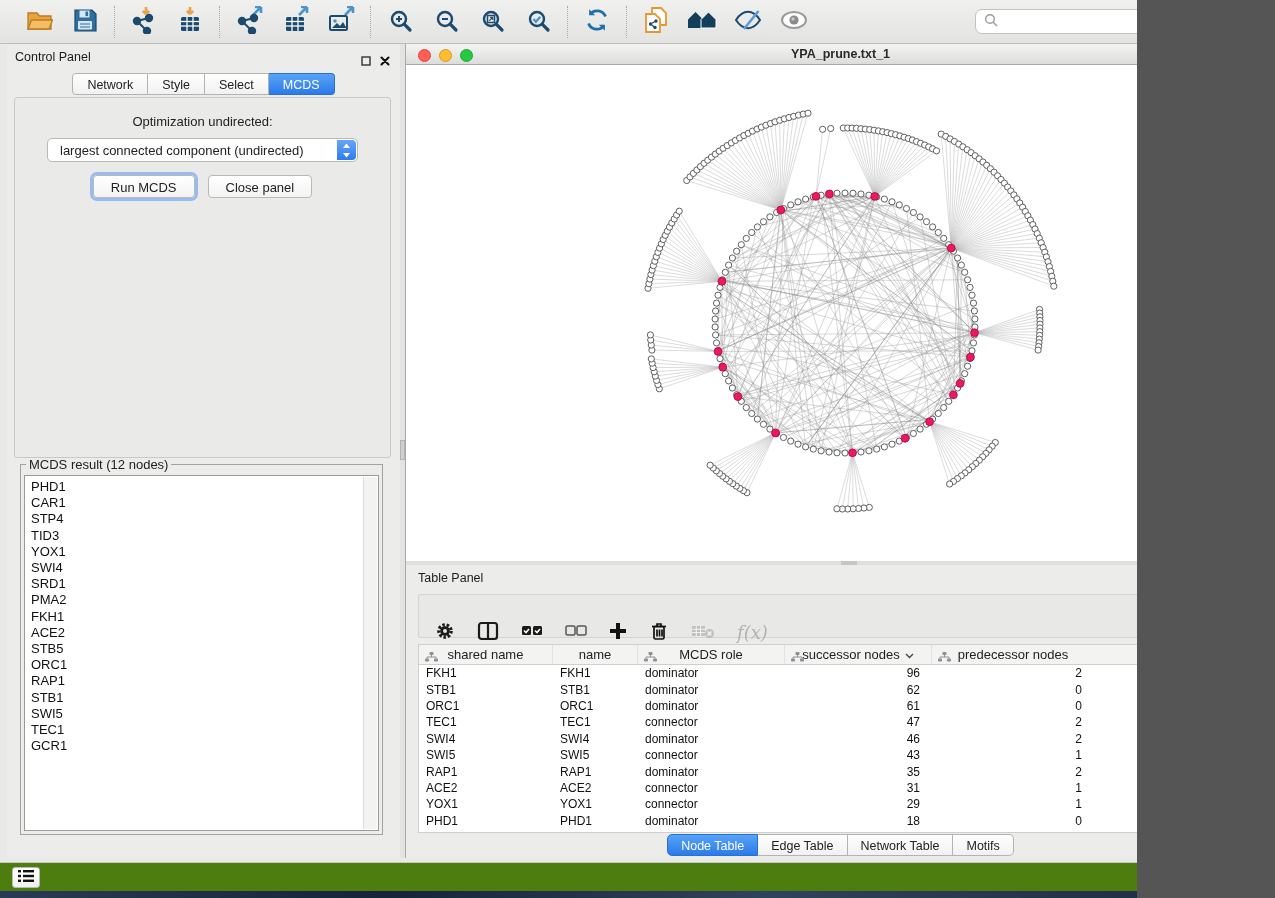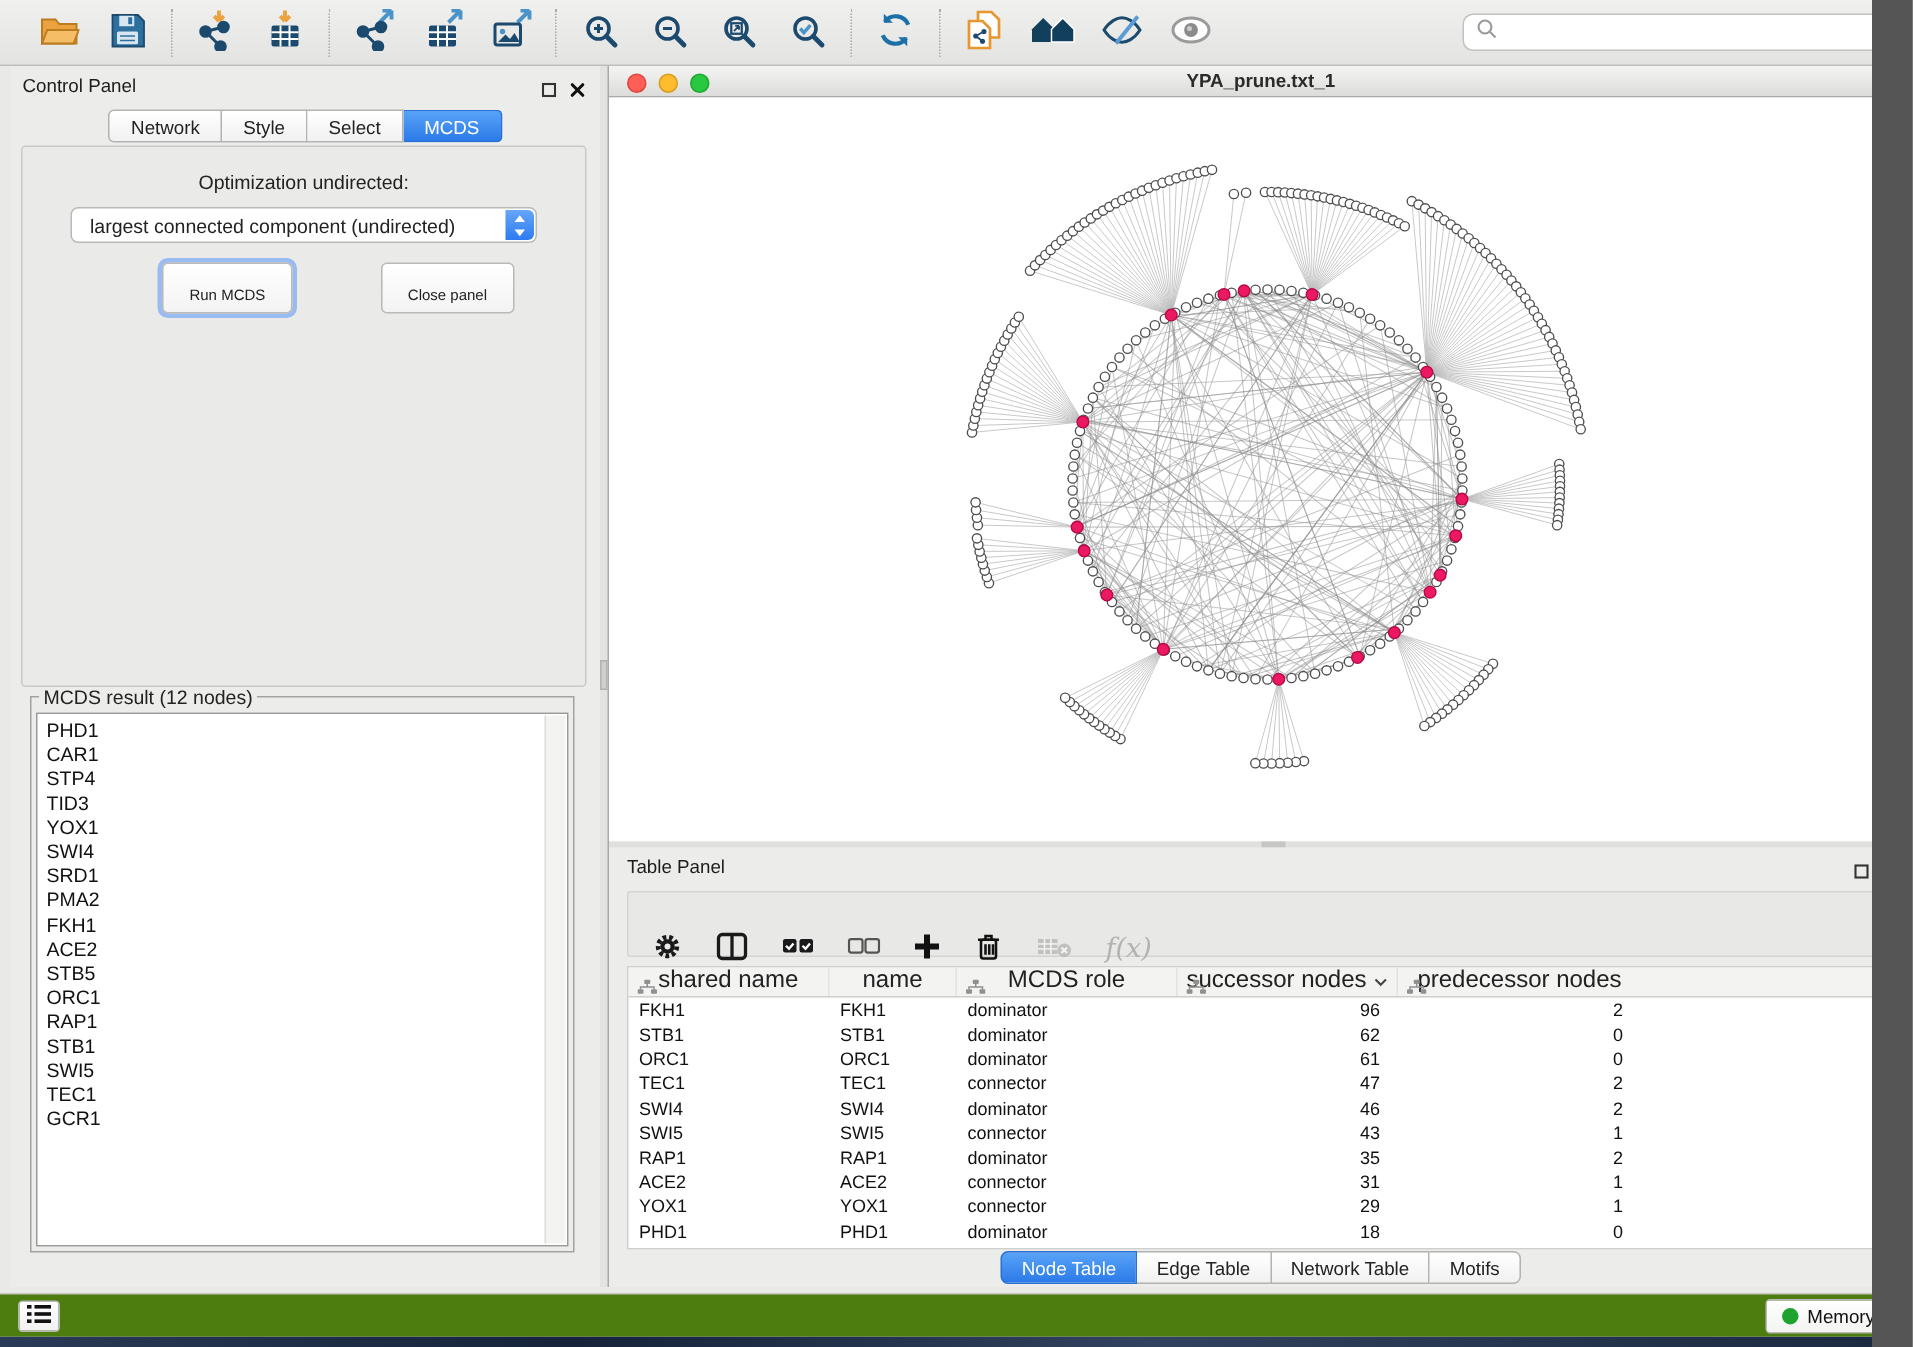--- a/index.html
+++ b/index.html
@@ -1,16 +1,16 @@
 <!DOCTYPE html>
 <html><head>
 <meta charset="utf-8">
 <style>
   html,body{margin:0;padding:0;background:#555;}
-  .screen{position:relative;width:1248px;height:898px;background:#e9e9e7;overflow:hidden;
+  .screen{position:relative;width:1137px;height:898px;background:#e9e9e7;overflow:hidden;
           font-family:"Liberation Sans",sans-serif;color:#222;}
   
   .wp-left{position:absolute;left:0;top:44px;width:7px;height:847px;
            background:linear-gradient(#bcaecb,#a394b8 45%,#7d749c0 400%,#6f6a92);}
   .wp-bottom{position:absolute;left:0;top:891px;width:1275px;height:7px;
              background:linear-gradient(90deg,#2a3b57,#16233a 30%,#31425e 60%,#1b2940);}
   
   .toolbar{position:absolute;left:0;top:0;width:1275px;height:44px;box-sizing:border-box;
            background:linear-gradient(#f0f0ef,#e3e3e1);border-bottom:1px solid #bdbdbb;
            display:flex;align-items:center;padding:0 10px;}
@@ -38,21 +38,21 @@
   .cp-box{position:absolute;left:7px;top:53px;width:377px;height:361px;box-sizing:border-box;
           background:#eaeae8;border:1px solid #c9c9c7;border-radius:3px;text-align:center;}
   .crit-label{margin-top:16px;font-size:13px;}
   .dropdown{position:relative;margin:9px auto 0;width:311px;height:24px;box-sizing:border-box;
             background:#fff;border:1px solid #b9b9b7;border-radius:5px;display:flex;align-items:center;
             padding-left:12px;font-size:13px;text-align:left;}
   .stepper{position:absolute;right:1px;top:1px;bottom:1px;width:19px;border-radius:0 4px 4px 0;
            background:linear-gradient(#66a6f8,#2d7bf0);display:flex;align-items:center;justify-content:center;}
   .btn-row{margin-top:13px;display:flex;justify-content:center;gap:13px;}
   .mac-btn{background:linear-gradient(#ffffff,#f3f3f3);border:1px solid #b9b9b7;border-radius:4px;
-           height:23px;padding:16px 17px;font-size:10px;font-family:inherit;color:#222;cursor:default;margin-left:46px;}
+           height:23px;padding:4px 17px;font-size:13px;font-family:inherit;color:#222;cursor:default;}
   .mac-btn.focused{box-shadow:0 0 0 3px rgba(96,156,245,.6);}
   .mcds-fieldset{position:absolute;left:13px;top:413px;width:363px;height:378px;box-sizing:border-box;
                  border:1px solid #a2a2a0;margin:0;padding:3px;}
   .mcds-fieldset legend{font-size:13px;padding:0 3px;margin-left:2px;}
   .mcds-list{position:relative;width:100%;height:100%;box-sizing:border-box;background:#fff;
              border:1px solid #9a9a98;overflow:hidden;padding:3px 0 0 6px;}
   .mcds-item{font-size:13px;line-height:16.2px;color:#111;}
   .mcds-scroll{position:absolute;right:1px;top:1px;bottom:1px;width:13px;background:#f3f3f2;border-left:1px solid #ddddda;}
   
   .v-split{position:absolute;left:400px;top:44px;width:6px;height:814px;background:#e3e3e1;
@@ -76,22 +76,22 @@
   .tp-toolbar{position:absolute;left:12px;top:29px;width:845px;height:44px;box-sizing:border-box;
               background:#e8e8e6;border:1px solid #d4d4d2;border-radius:2px;
               display:flex;align-items:center;gap:22px;padding-left:16px;}
   .tp-btn{background:none;border:none;padding:0;display:flex;align-items:center;cursor:default;margin-top:32px;}
   .fx-label{font-family:"DejaVu Serif","Liberation Serif",serif;font-style:italic;
             font-size:18px;color:#b2b2b0;}
   .node-table{position:absolute;left:12px;top:79px;width:845px;height:189px;box-sizing:border-box;
               background:#fff;border:1px solid #cfcfcd;overflow:hidden;}
   .tgrid{display:grid;grid-template-columns:134px 85px 147px 147px 162px 1fr;}
   .thead{height:19px;background:#f3f3f2;border-bottom:1px solid #cfcfcd;}
-  .th{position:relative;display:flex;align-items:flex-start;justify-content:center;gap:5px;
-      font-size:16px;color:#222;border-right:1px solid #e2e2e0;height:19px;box-sizing:border-box;}
+  .th{position:relative;display:flex;align-items:center;justify-content:center;gap:5px;
+      font-size:13px;color:#222;border-right:1px solid #e2e2e0;height:19px;box-sizing:border-box;}
   .th .type-ic{position:absolute;left:6px;top:5px;}
   .th.no-border{border-right:none;}
   .trow{height:16.4px;align-items:center;}
   .td{font-size:12px;color:#111;white-space:nowrap;overflow:hidden;padding-left:7px;}
   .td.num{text-align:right;padding-right:12px;padding-left:0;}
   .tscroll{position:absolute;right:0;top:19px;bottom:0;width:13px;background:#f4f4f3;border-left:1px solid #dededc;}
   .tthumb{position:absolute;left:1.5px;top:3px;width:9px;height:103px;background:#c3c3c1;border-radius:5px;}
   .tp-tabs{position:absolute;left:0;right:0;top:269px;}
   .tp-tabs .seg-btn{height:22px;line-height:22px;border-radius:0;padding:0 13px;}
   .tp-tabs .seg-btn:first-child{border-radius:5px 0 0 5px;}

